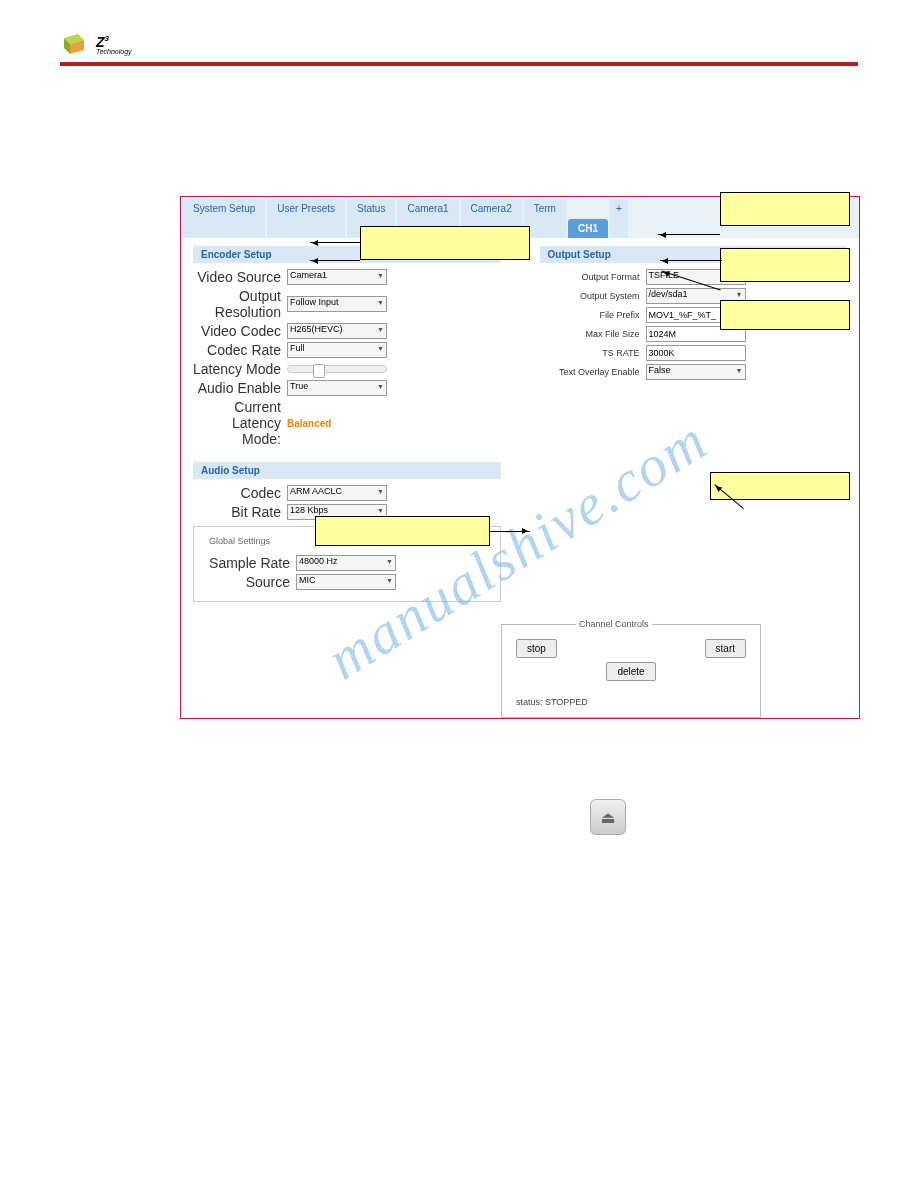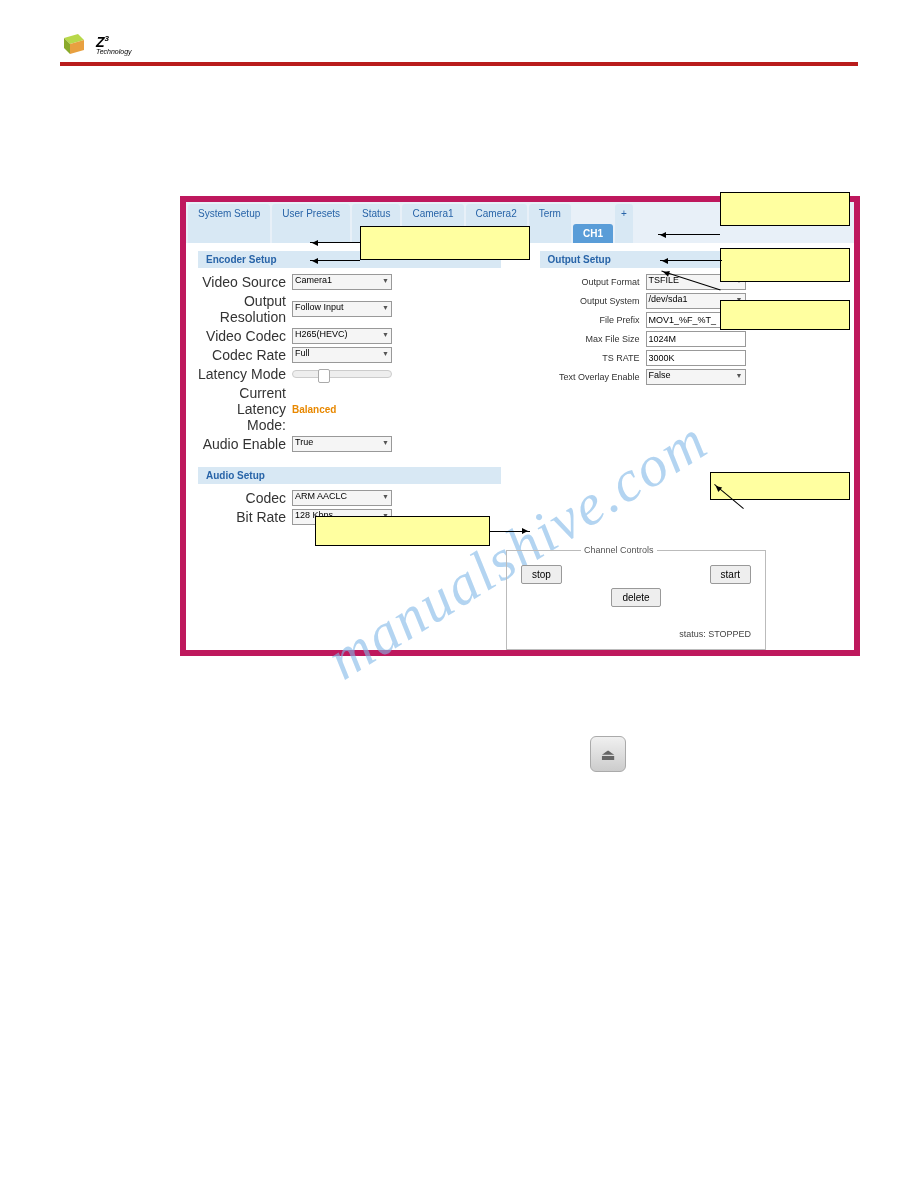--- a/index.html
+++ b/index.html
@@ -4,21 +4,21 @@
 <style>
 * { box-sizing: border-box; margin: 0; padding: 0; }
 body { font-family: Arial, sans-serif; font-size: 10px; background: #fff; width: 918px; }
 .page { padding: 30px 60px; }
 .header-bar { display: flex; align-items: center; gap: 8px; border-bottom: 4px solid #b91c1c; padding-bottom: 4px; margin-bottom: 20px; }
 .logo-box { width: 28px; height: 28px; }
 .logo-text { font-size: 14px; font-weight: bold; font-style: italic; }
 .logo-text sup { font-size: 8px; }
 .logo-text .sub { font-size: 7px; font-weight: normal; display: block; line-height: 4px; }
 .panel-wrap { position: relative; margin: 130px 0 40px 120px; width: 680px; }
-.panel { background: #fff; border: 6px solid #be185d; }
+.panel { background: #fff; border: 1px solid #be185d; }
 .tabs { display: flex; gap: 2px; background: #e8f0f8; padding: 2px 2px 0; }
 .tab { padding: 4px 10px; font-size: 10px; background: #d8e8f4; border-radius: 3px 3px 0 0; color: #2864a8; cursor: pointer; }
 .tab.active { background: #5a9dd8; color: #fff; font-weight: bold; margin-top: 20px; }
 .tab.plus { background: #d8e8f4; padding: 4px 6px; }
 .body { display: flex; padding: 8px 12px 12px; background: #fff; gap: 39px; }
 .col { flex: 1; }
 .section-head { background: #d8e8f4; color: #2864a8; font-weight: bold; font-size: 10px; padding: 3px 8px; margin-bottom: 6px; }
 .row { display: flex; align-items: center; margin: 3px 0; gap: 6px; }
 .lbl { width: 88px; text-align: right; font-size: 14px; color: #333; }
 .lbl2 { width: 100px; text-align: right; font-size: 9px; color: #333; }
@@ -27,21 +27,21 @@
 .sel::after { content: "▼"; position: absolute; right: 2px; top: 2px; font-size: 7px; color: #555; }
 .slider { width: 100px; height: 8px; background: #eee; border: 1px solid #ccc; border-radius: 4px; position: relative; }
 .slider::after { content: ""; position: absolute; left: 25px; top: -2px; width: 10px; height: 12px; background: #fff; border: 1px solid #aaa; border-radius: 2px; }
 .orange { color: #e88800; font-weight: bold; font-size: 10px; }
 .fieldset { border: 1px solid #ccc; padding: 8px; margin-top: 6px; }
 .fieldset .legend { font-size: 9px; color: #666; margin: -14px 0 6px 4px; background: #fff; display: inline-block; padding: 0 3px; }
 .ch-controls { border: 1px solid #bbb; padding: 10px 14px; margin: 10px 0 0 320px; width: 260px; position: relative; }
 .ch-legend { font-size: 9px; color: #555; background: #fff; padding: 0 3px; position: absolute; top: -6px; left: 74px; }
 .btn-row { display: flex; justify-content: space-between; margin: 4px 0; }
 .btn { padding: 3px 10px; border: 1px solid #999; background: #eee; font-size: 10px; border-radius: 2px; cursor: pointer; }
-.status-txt { text-align: right; font-size: 9px; color: #444; margin-top: 22px; }
+.status-txt { text-align: left; font-size: 9px; color: #444; margin-top: 16px; }
 .callout { position: absolute; background: #ffffa0; border: 1px solid #000; width: 120px; height: 34px; }
 .arrow { position: absolute; border-top: 1px solid #000; }
 .arrow::before { content: ""; position: absolute; left: -1px; top: -3px; border: 3px solid transparent; border-right: 6px solid #000; }
 .watermark { position: absolute; top: 320px; left: 120px; font-size: 58px; font-style: italic; color: #81b9e8; opacity: 0.6; transform: rotate(-32deg); pointer-events: none; font-family: Georgia, serif; letter-spacing: 2px; }
 .eject-btn { margin: 80px 0 0 530px; width: 36px; height: 36px; background: linear-gradient(#f0f0f0,#ccc); border: 1px solid #aaa; border-radius: 6px; display: flex; align-items: center; justify-content: center; font-size: 16px; color: #666; }
 </style>
 </head>
 <body>
 
 <div class="page">
@@ -91,38 +91,49 @@
             </div>
           <div class="row">
               <div class="lbl">Codec Rate</div>
               <div class="sel">Full</div>
             </div>
           <div class="row">
               <div class="lbl">Latency Mode</div>
               <div class="slider"></div>
             </div>
           <div class="row">
+              <div class="lbl">Audio Enable</div>
+              <div class="sel">True</div>
+            </div>
+          <div class="row">
               <div class="lbl">Current Latency Mode:</div>
               <div class="orange">Balanced</div>
-            </div>
-          <div class="row">
-              <div class="lbl">Audio Enable</div>
-              <div class="sel">True</div>
             </div>
 
           <div style="height:12px"></div>
           <div class="section-head">Audio Setup</div>
           <div class="row">
               <div class="lbl">Codec</div>
               <div class="sel">ARM AACLC</div>
             </div>
           <div class="row">
               <div class="lbl">Bit Rate</div>
               <div class="sel">128 Kbps</div>
             </div>
+          <div class="fieldset">
+            <div class="legend">Global Settings</div>
+            <div class="row">
+                <div class="lbl">Sample Rate</div>
+                <div class="sel">48000 Hz</div>
+              </div>
+            <div class="row">
+                <div class="lbl">Source</div>
+                <div class="sel">MIC</div>
+              </div>
+          </div>
         </div>
 
         <div class="col">
           <div class="section-head">Output Setup</div>
           <div class="row">
               <div class="lbl2">Output Format</div>
               <div class="sel">TSFILE</div>
             </div>
           <div class="row">
               <div class="lbl2">Output System</div>

